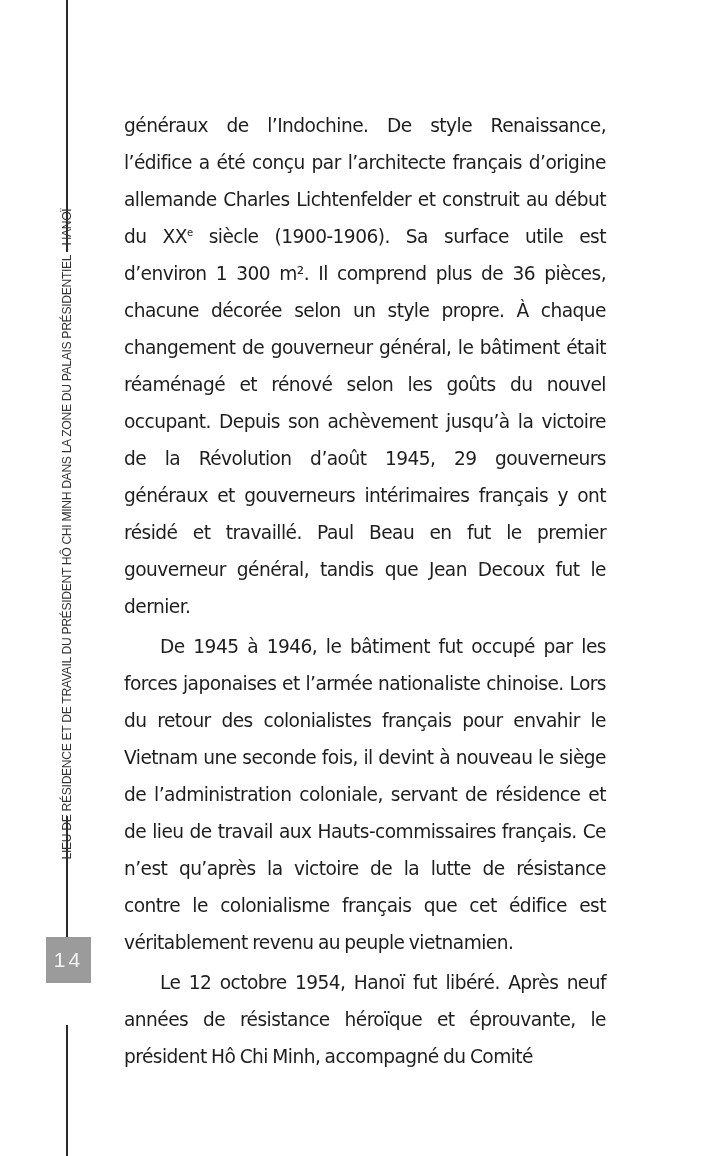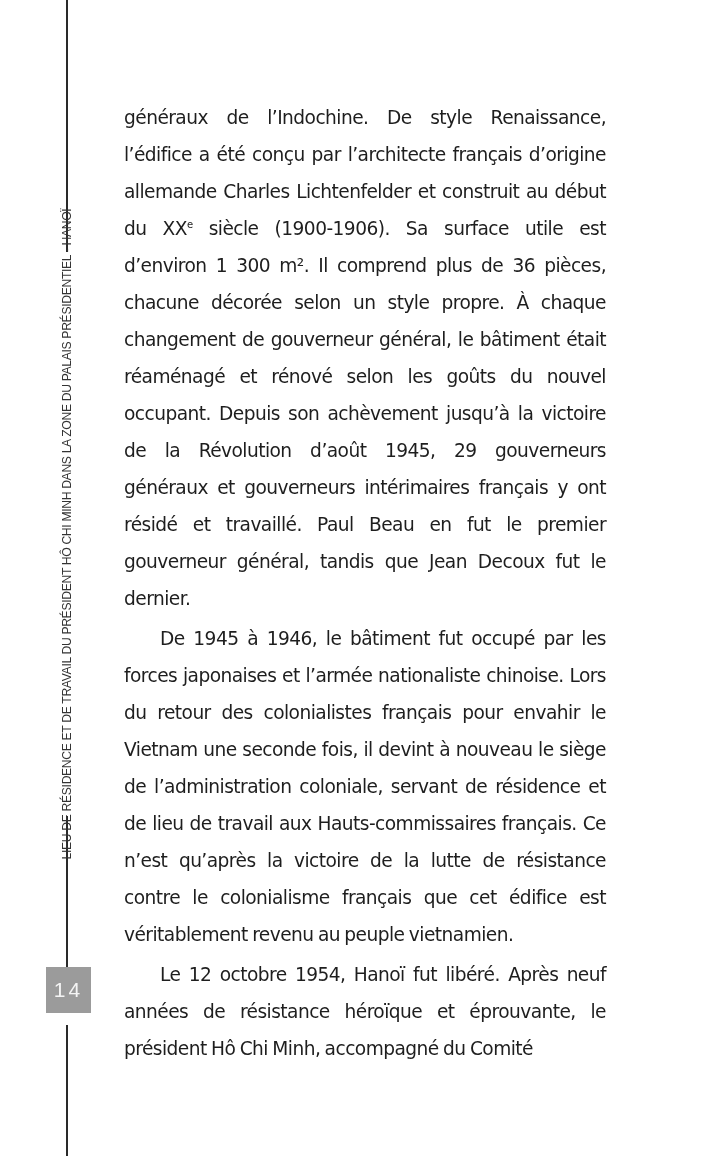--- a/index.html
+++ b/index.html
@@ -33,37 +33,37 @@
       font-family: "Liberation Sans", sans-serif;
       font-size: 12.2px;
       letter-spacing: -0.35px;
       color: #333333;
       text-transform: uppercase;
       transform-origin: center center;
     }
     .page-number-box {
       position: absolute;
       left: 46px;
-      top: 967px;
+      top: 937px;
       width: 45px;
       height: 46px;
       background: #9b9b9b;
       color: #f4f4f4;
       font-family: "Liberation Sans", sans-serif;
       font-size: 21px;
       font-weight: 300;
       letter-spacing: 3px;
       display: flex;
       align-items: center;
       justify-content: center;
     }
     .content {
       position: absolute;
       left: 124px;
-      top: 99px;
+      top: 107px;
       width: 482px;
       font-family: "DejaVu Sans", sans-serif;
       font-size: 18.6px;
       line-height: 37px;
       color: #1e1e1e;
       text-align: justify;
       letter-spacing: -0.55px;
       word-spacing: -1px;
     }
     .content p {

